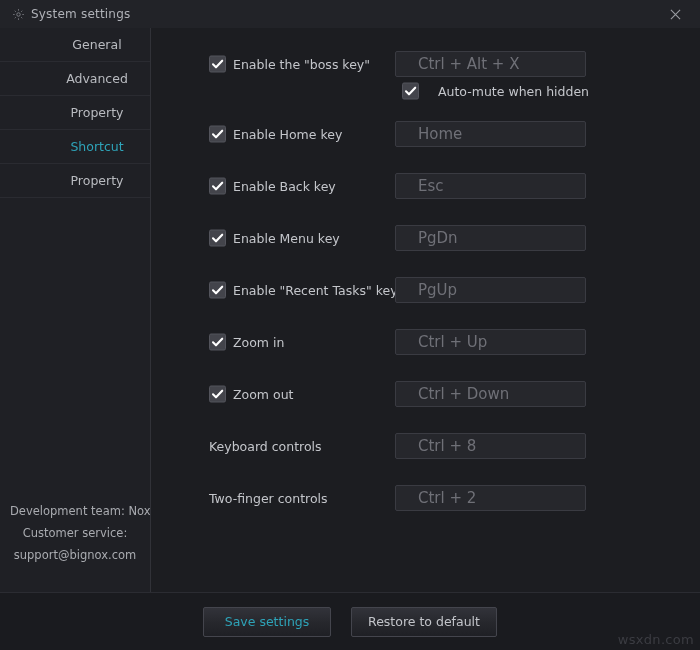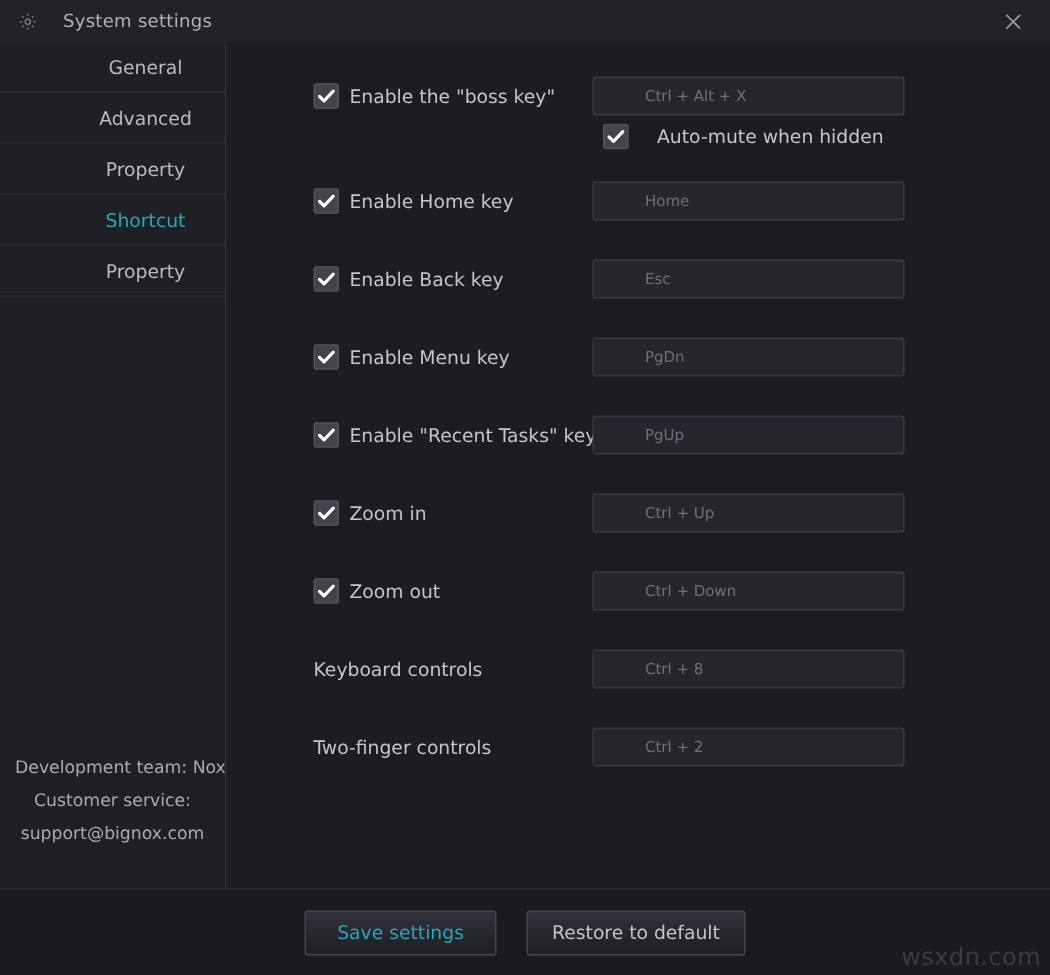--- a/index.html
+++ b/index.html
@@ -28,21 +28,21 @@
     position: relative;
   }
   #gear-icon {
     width: 13px;
     height: 13px;
     flex: 0 0 13px;
     opacity: .62;
     display: block;
   }
   #title-text {
-    margin-left: 17px;
+    margin-left: 6px;
     font-size: 12px;
     color: #b0b2b8;
     letter-spacing: .2px;
   }
   #close-btn {
     position: absolute;
     right: 8px;
     top: 0;
     height: 28px;
     width: 34px;
@@ -129,29 +129,29 @@
     cursor: pointer;
     display: block;
   }
   .cb svg { width: 17px; height: 17px; display: block; margin: -1px 0 0 -1px; }
 
   .kbd-input {
     position: absolute;
     left: 244px;
     top: 50%;
     transform: translateY(-50%);
-    width: 208px;
+    width: 191px;
     height: 26px;
     background: #26272c;
     border: 1px solid #3a3b42;
     border-radius: 2px;
     display: flex;
     align-items: center;
-    padding-left: 34px;
-    font-size: 10px;
+    padding-left: 22px;
+    font-size: 15px;
     color: #6f7077;
     cursor: text;
     overflow: hidden;
     white-space: nowrap;
   }
 
   
   .subrow {
     position: relative;
     height: 34px;
@@ -193,21 +193,21 @@
     display: flex;
     align-items: center;
     justify-content: center;
   }
   .btn.primary { color: #2ea3b8; }
 
   #watermark {
     position: absolute;
     right: 6px;
     bottom: 3px;
-    font-size: 16px;
+    font-size: 13px;
     color: #3b3c42;
     letter-spacing: .3px;
   }
 </style>
 </head>
 <body>
 
 <div id="titlebar">
   <svg id="gear-icon" viewBox="0 0 24 24" fill="none" stroke="#b0b2b8" stroke-width="1.8">
     <circle cx="12" cy="12" r="3.2"></circle>

